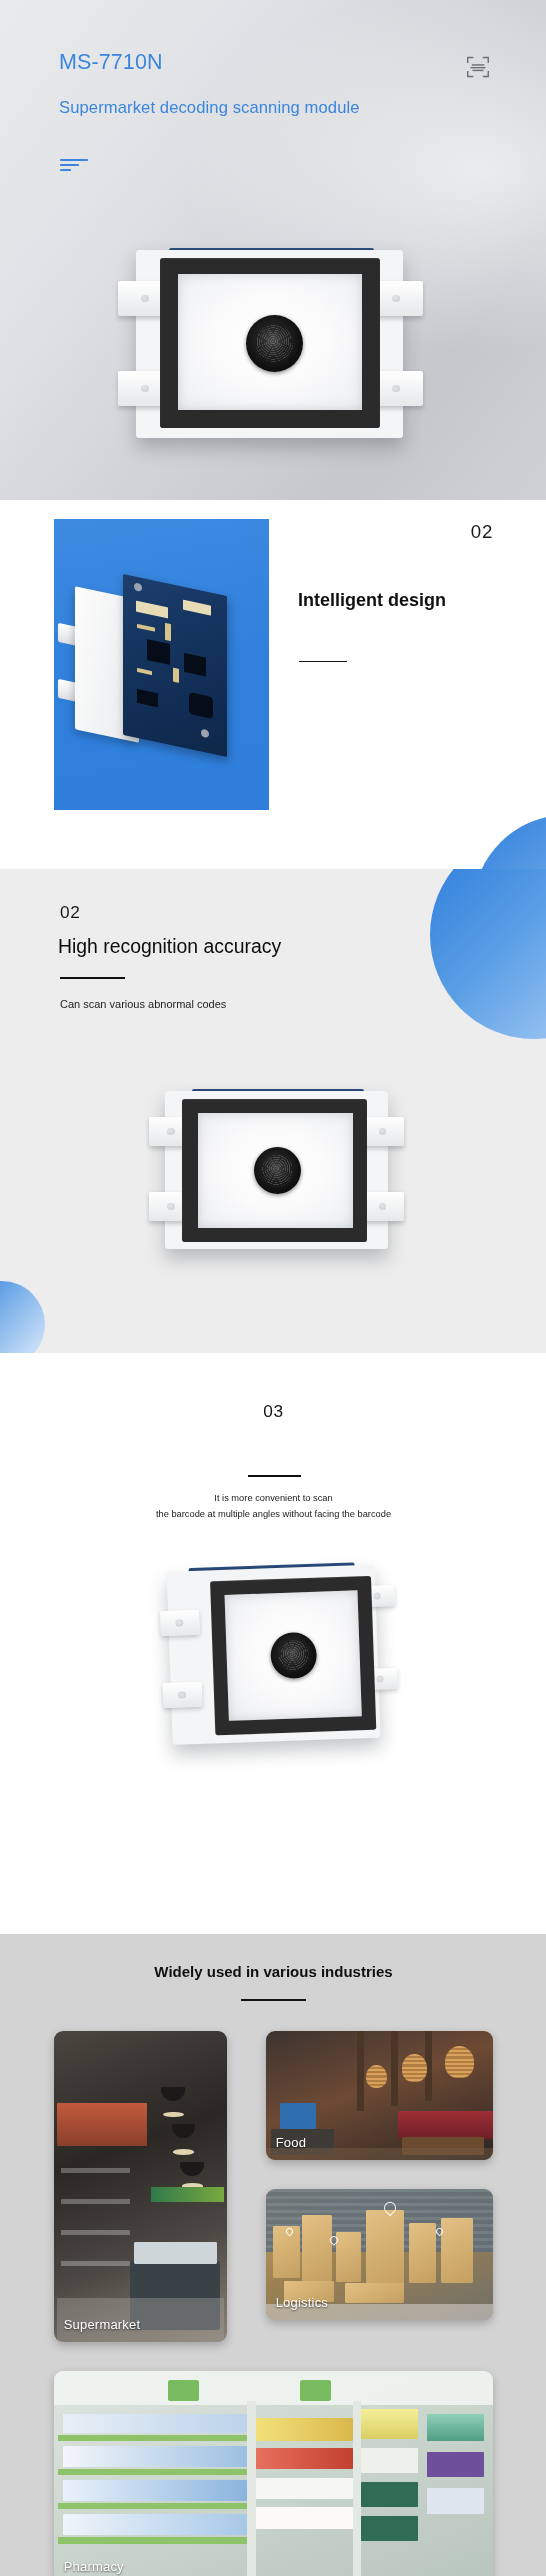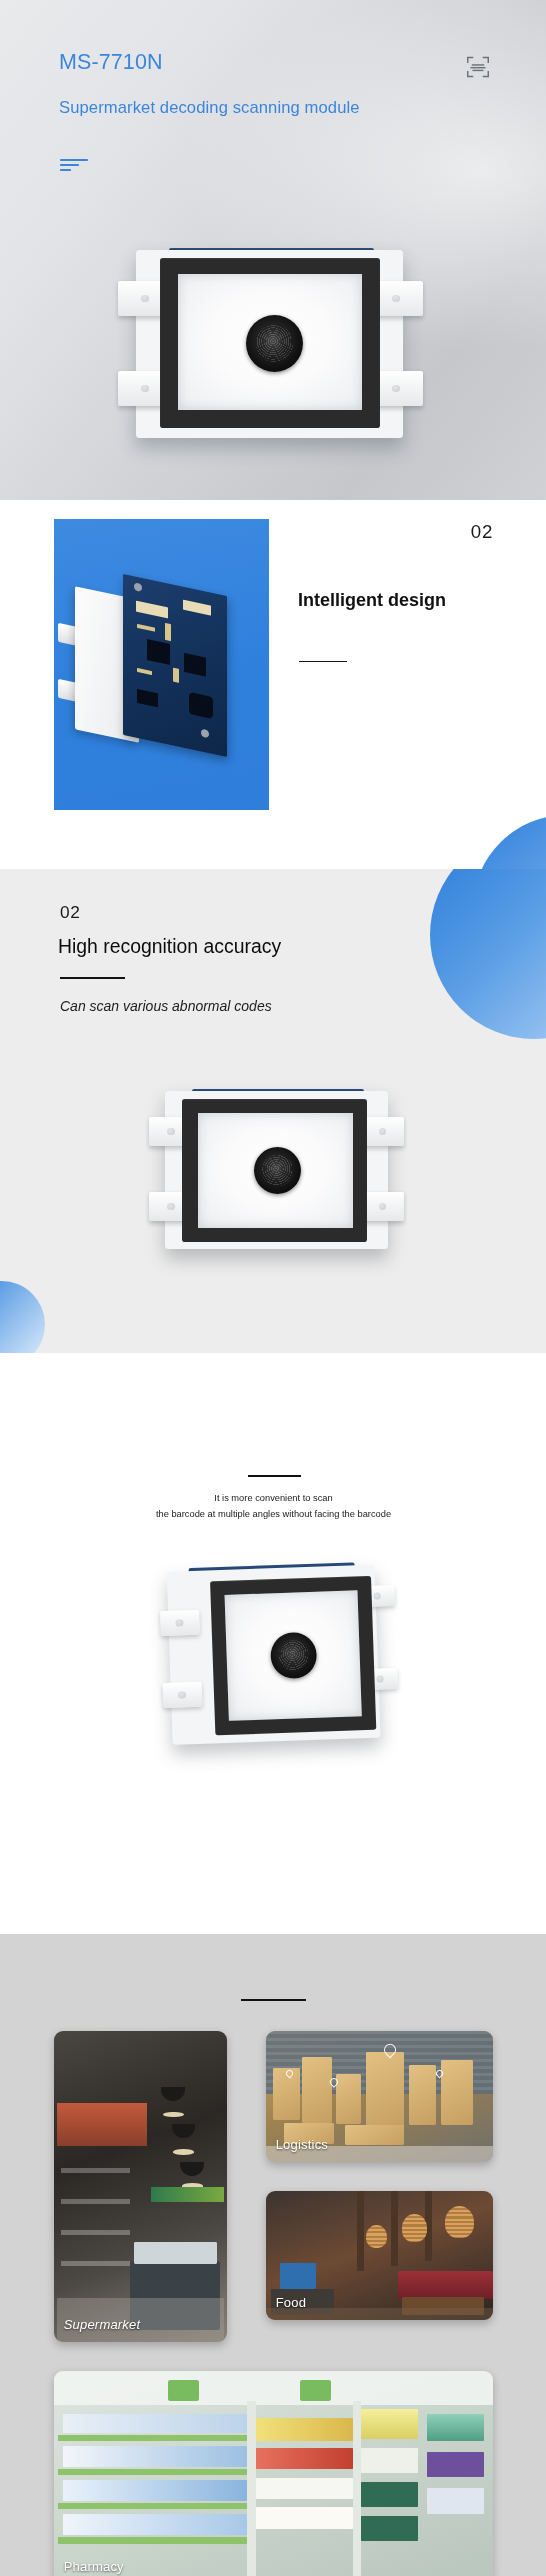--- a/index.html
+++ b/index.html
@@ -146,21 +146,21 @@
     position:absolute; left:473px; top:315px; width:187px; height:187px;
     border-radius:50%;
     background:linear-gradient(142deg,#2d7fdc 0%, #6fa9e8 48%, #c9defa 100%);
   }
 
   
   .s02 { position:relative; width:547px; height:484px; background:#ededed; overflow:hidden; }
   .s02-num  { position:absolute; left:60px; top:33px; font-size:17.3px; color:#1a1a1a; letter-spacing:0.7px; }
   .s02-head { position:absolute; left:58px; top:66px; font-size:19.4px; color:#0d0d0d; font-weight:400; }
   .s02-rule { position:absolute; left:60px; top:108px; width:65px; height:1.7px; background:#111; }
-  .s02-body { position:absolute; left:60px; top:129px; font-size:14px; color:#1d1d1d;font-style:italic; }
+  .s02-body { position:absolute; left:60px; top:129px; font-size:11px; color:#1d1d1d; }
   .s02-circle-big {
     position:absolute; left:430px; top:-38px; width:208px; height:208px; border-radius:50%;
     background:linear-gradient(135deg,#2a7cdb 0%, #5a9ee5 45%, #b8d6f7 100%);
   }
   .s02-circle-sm {
     position:absolute; left:-42px; top:412px; width:87px; height:87px; border-radius:50%;
     background:linear-gradient(132deg,#2d7fdc 0%, #7fb3ea 45%, #e3effd 100%);
   }
   .s02 .mod { position:absolute; left:152px; top:218px; width:256px; height:173px; }
   .s02 .mod .body   { left:12.5px;  top:4.2px;   width:223px; height:158px; }
@@ -189,21 +189,21 @@
   .s03 .mod .tab.t2 { left:12.5px;  top:118px; width:39px;  height:25px; }
   .s03 .mod .tab.t3 { left:213px; top:28px;  width:35px;  height:21px; }
   .s03 .mod .tab.t4 { left:213px; top:111px; width:35px;  height:21px; }
 
   
   .inds { position:relative; width:547px; height:642px; background:#d3d3d3; overflow:hidden; }
   .inds-title { position:absolute; left:0; right:0; top:29px; text-align:center; font-size:15px; font-weight:700; color:#101010; }
   .inds-rule  { position:absolute; left:50%; margin-left:-33px; top:65px; width:65px; height:2.1px; background:#111; }
   .cards { position:absolute; left:54px; top:97px; width:439px; }
   .grid-top { display:flex; gap:39px; }
-  .col-left  { width:173px;font-style:italic; }
+  .col-left  { width:173px; }
   .col-right { width:227px; display:flex; flex-direction:column; gap:29px; }
 
   .card {
     position:relative; border-radius:9px; overflow:hidden;
     box-shadow:0 3.5px 9px rgba(0,0,0,.22);
   }
   .card .cap {
     position:absolute; left:9.7px; bottom:9.7px;
     color:#fff; font-size:13px; letter-spacing:0.2px;
     text-shadow:0 0.7px 2.1px rgba(0,0,0,.6);
@@ -320,40 +320,42 @@
     <div class="tab t4"></div>
     <div class="bezel"></div>
     <div class="window"></div>
     <div class="lens"></div>
   </div>
 
   <div class="s02-circle-sm"></div>
 </section>
 
 <section class="s03">
+  <div class="s03-num">03</div>
   <div class="s03-rule"></div>
   <p class="s03-body">
     <span>It is more convenient to scan</span><br>
     <span>the barcode at multiple angles without facing the barcode</span>
   </p>
 
   <div class="mod">
     <div class="topedge"></div>
     <div class="body"></div>
     <div class="tab t1"></div>
     <div class="tab t2"></div>
     <div class="tab t3"></div>
     <div class="tab t4"></div>
     <div class="bezel"></div>
     <div class="window"></div>
     <div class="lens"></div>
   </div>
 </section>
 
 <section class="inds">
+  <h3 class="inds-title">Widely used in various industries</h3>
   <div class="inds-rule"></div>
 
   <div class="cards">
     <div class="grid-top">
       <div class="col-left">
         <div class="card supermarket">
           <div class="ph">
             <span class="sm-panel" style="left:2%;top:23%;width:52%;height:14%;"></span>
             <span class="sm-shelf" style="top:44%;"></span>
             <span class="sm-shelf" style="top:54%;"></span>
@@ -368,55 +370,55 @@
             <span class="sm-panel" style="left:56%;top:50%;width:42%;height:5%;background:linear-gradient(90deg,#2f7a4c,#7aa93f);"></span>
             <span class="sm-box" style="left:44%;top:74%;width:52%;height:22%;"></span>
             <span style="left:46%;top:68%;width:48%;height:7%;background:#cfd6da;border-radius:1.4px;"></span>
             <span style="left:2%;top:86%;width:96%;height:14%;background:rgba(160,155,148,.45);"></span>
           </div>
           <span class="cap">Supermarket</span>
         </div>
       </div>
 
       <div class="col-right">
+        <div class="card food">
+          <div class="ph">
+            <span class="fd-beam" style="left:40%;top:0;width:3%;height:62%;"></span>
+            <span class="fd-beam" style="left:55%;top:0;width:3%;height:58%;"></span>
+            <span class="fd-beam" style="left:70%;top:0;width:3%;height:54%;"></span>
+            <span class="fd-lamp" style="left:44%;top:26%;width:21px;height:23.5px;"></span>
+            <span class="fd-lamp" style="left:60%;top:18%;width:25px;height:28px;"></span>
+            <span class="fd-lamp" style="left:79%;top:12%;width:29px;height:32px;"></span>
+            <span class="fd-booth" style="left:58%;top:62%;width:42%;height:22%;"></span>
+            <span style="left:60%;top:82%;width:36%;height:14%;background:#6b4a2e;border-radius:1.4px;"></span>
+            <span style="left:6%;top:56%;width:16%;height:20%;background:#2f6fb0;border-radius:1.4px;"></span>
+            <span style="left:2%;top:76%;width:28%;height:20%;background:#3e3a36;"></span>
+            <span style="left:0;bottom:0;width:100%;height:9%;background:rgba(120,96,70,.45);"></span>
+          </div>
+          <span class="cap">Food</span>
+        </div>
+
         <div class="card logistics">
           <div class="ph">
             <span class="lg-door" style="left:0;top:0;width:100%;height:48%;opacity:.85;"></span>
             <span class="lg-box" style="left:3%;top:28%;width:12%;height:40%;"></span>
             <span class="lg-box" style="left:16%;top:20%;width:13%;height:50%;"></span>
             <span class="lg-box" style="left:31%;top:33%;width:11%;height:38%;"></span>
             <span class="lg-box" style="left:44%;top:16%;width:17%;height:58%;"></span>
             <span class="lg-box" style="left:63%;top:26%;width:12%;height:46%;"></span>
             <span class="lg-box" style="left:77%;top:22%;width:14%;height:50%;"></span>
             <span class="lg-box" style="left:8%;top:70%;width:22%;height:16%;"></span>
             <span class="lg-box" style="left:35%;top:72%;width:26%;height:15%;"></span>
             <span class="lg-pin" style="left:52%;top:10%;width:11.8px;height:11.8px;"></span>
             <span class="lg-pin" style="left:28%;top:36%;width:8.3px;height:8.3px;"></span>
             <span class="lg-pin" style="left:9%;top:30%;width:7px;height:7px;"></span>
             <span class="lg-pin" style="left:75%;top:30%;width:7px;height:7px;"></span>
             <span style="left:0;bottom:0;width:100%;height:12%;background:rgba(210,205,196,.6);"></span>
           </div>
           <span class="cap">Logistics</span>
-        </div>
-
-        <div class="card food">
-          <div class="ph">
-            <span class="fd-beam" style="left:40%;top:0;width:3%;height:62%;"></span>
-            <span class="fd-beam" style="left:55%;top:0;width:3%;height:58%;"></span>
-            <span class="fd-beam" style="left:70%;top:0;width:3%;height:54%;"></span>
-            <span class="fd-lamp" style="left:44%;top:26%;width:21px;height:23.5px;"></span>
-            <span class="fd-lamp" style="left:60%;top:18%;width:25px;height:28px;"></span>
-            <span class="fd-lamp" style="left:79%;top:12%;width:29px;height:32px;"></span>
-            <span class="fd-booth" style="left:58%;top:62%;width:42%;height:22%;"></span>
-            <span style="left:60%;top:82%;width:36%;height:14%;background:#6b4a2e;border-radius:1.4px;"></span>
-            <span style="left:6%;top:56%;width:16%;height:20%;background:#2f6fb0;border-radius:1.4px;"></span>
-            <span style="left:2%;top:76%;width:28%;height:20%;background:#3e3a36;"></span>
-            <span style="left:0;bottom:0;width:100%;height:9%;background:rgba(120,96,70,.45);"></span>
-          </div>
-          <span class="cap">Food</span>
         </div>
       </div>
     </div>
 
     <div class="card pharmacy">
       <div class="ph">
         <span class="rx-shelf" style="left:0;top:0;width:100%;height:16%;opacity:.9;"></span>
         <span class="rx-strip" style="left:1%;top:30%;width:44%;height:3%;"></span>
         <span class="rx-strip" style="left:1%;top:46%;width:44%;height:3%;"></span>
         <span class="rx-strip" style="left:1%;top:62%;width:44%;height:3%;"></span>

